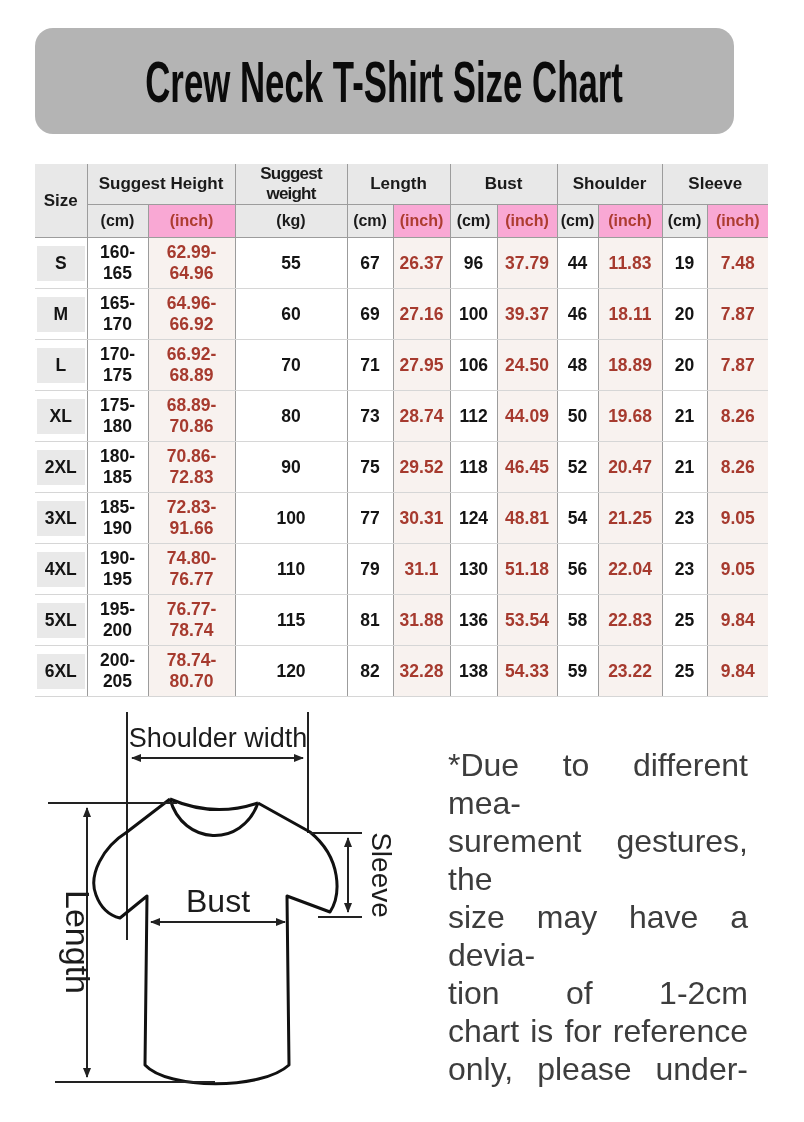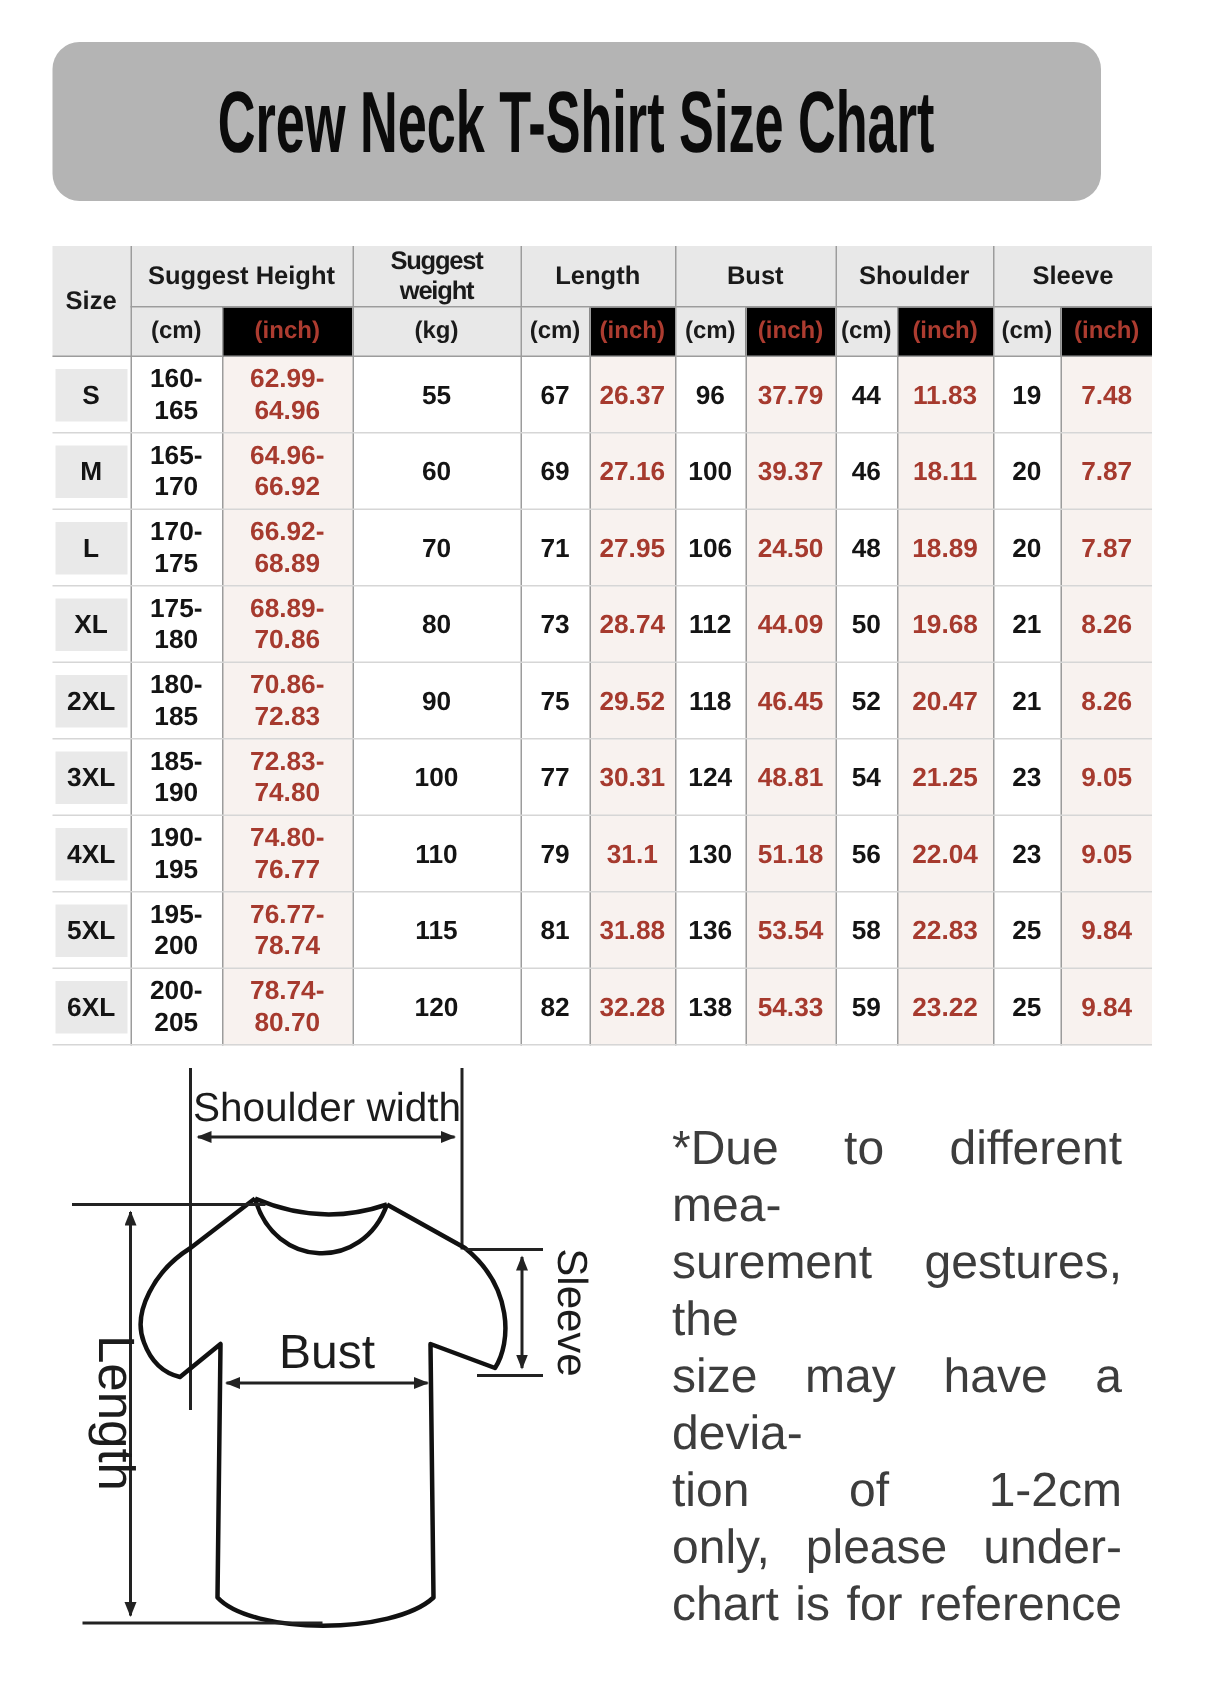--- a/index.html
+++ b/index.html
@@ -14,21 +14,21 @@
 
   
   table.size-chart{position:absolute;left:35px;top:164px;width:733px;border-collapse:collapse;
           table-layout:fixed;}
   table.size-chart th, table.size-chart td{padding:0;text-align:center;vertical-align:middle;}
   thead th{background:#e8e8e8;font-size:17px;font-weight:bold;color:#1a1a1a;
           border-right:1px solid #9c9c9c;border-bottom:1px solid #9c9c9c;}
   thead tr.grp th{height:34px;}
   thead tr.units th{height:32px;font-size:16px;}
   thead th.lastcol{border-right:none;}
-  thead th.inch-u{background:#000000;color:#ad3c30;}
+  thead th.inch-u{background:#f9a8d4;color:#ad3c30;}
   thead th.tight{letter-spacing:-0.8px;}
   tbody td{height:50px;background:#ffffff;font-size:17.5px;font-weight:bold;color:#141414;
           border-right:1px solid #9c9c9c;border-bottom:1px solid #d6d6d6;}
   tbody td:last-child{border-right:none;margin-left:44px;}
   tbody td.inch{background:#f8f2ef;color:#a63a2e;}
   tbody td.size-cell{background:#ffffff;}
   tbody td.size-cell span{display:block;margin:7px 2px;padding:7px 0;background:#e9e9e9;}
 
   
   svg.diagram{position:absolute;left:0;top:700px;}
@@ -167,21 +167,21 @@
           <td>52</td>
           <td class="inch">20.47</td>
           <td>21</td>
           <td class="inch">8.26</td>
         </tr>
         <tr>
           <td class="size-cell">
             <span>3XL</span>
           </td>
           <td>185-190</td>
-          <td class="inch">72.83-74.80</td>
+          <td class="inch">72.83-91.66</td>
           <td>100</td>
           <td>77</td>
           <td class="inch">30.31</td>
           <td>124</td>
           <td class="inch">48.81</td>
           <td>54</td>
           <td class="inch">21.25</td>
           <td>23</td>
           <td class="inch">9.05</td>
         </tr>
@@ -267,17 +267,17 @@
     <path d="M318,217 H362" stroke="#222222" stroke-width="2" fill="none"></path>
     <path d="M348,138 V212" stroke="#222222" stroke-width="2" fill="none" marker-start="url(#ah)" marker-end="url(#ah)"></path>
     <text x="372" y="175" font-size="28" text-anchor="middle" transform="rotate(90 372 175)">Sleeve</text>
   </svg>
 
   <div class="note">
     <div class="note-line">*Due to different mea-</div>
     <div class="note-line">surement gestures, the</div>
     <div class="note-line">size may have a devia-</div>
     <div class="note-line">tion of 1-2cm</div>
+    <div class="note-line">chart is for reference</div>
     <div class="note-line">only, please under-</div>
-    <div class="note-line">chart is for reference</div>
   </div>
 
 </div>
 
 </body></html>

